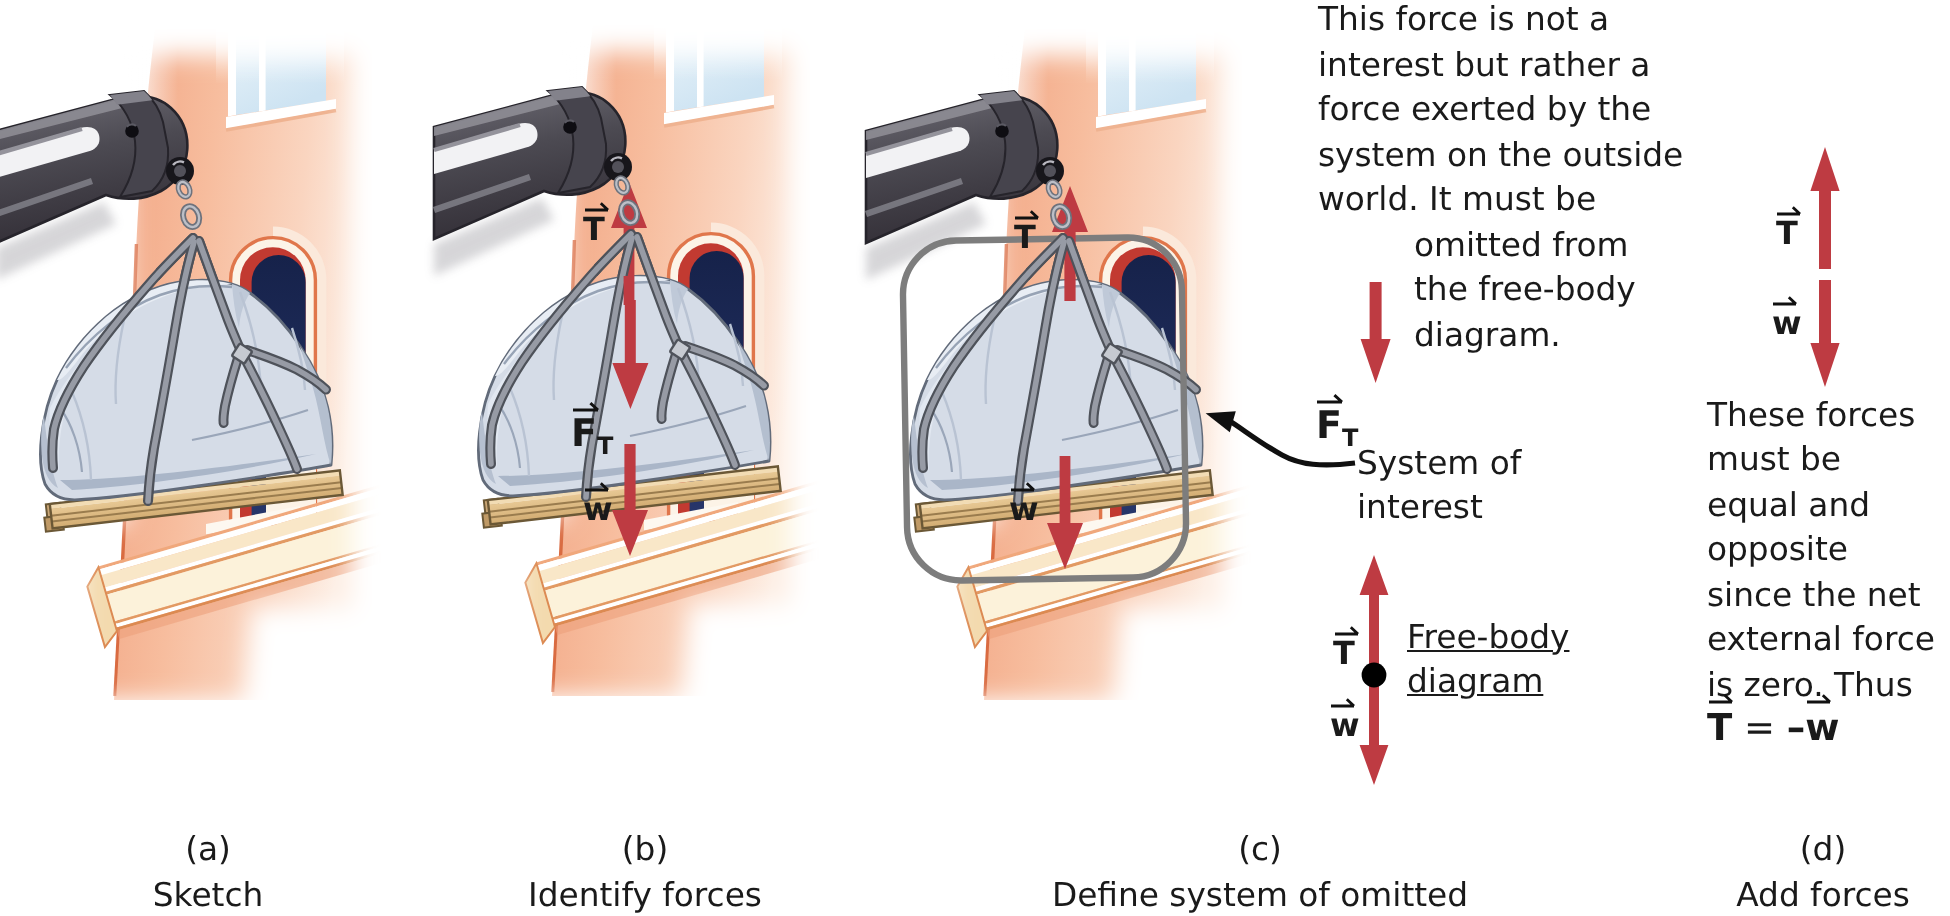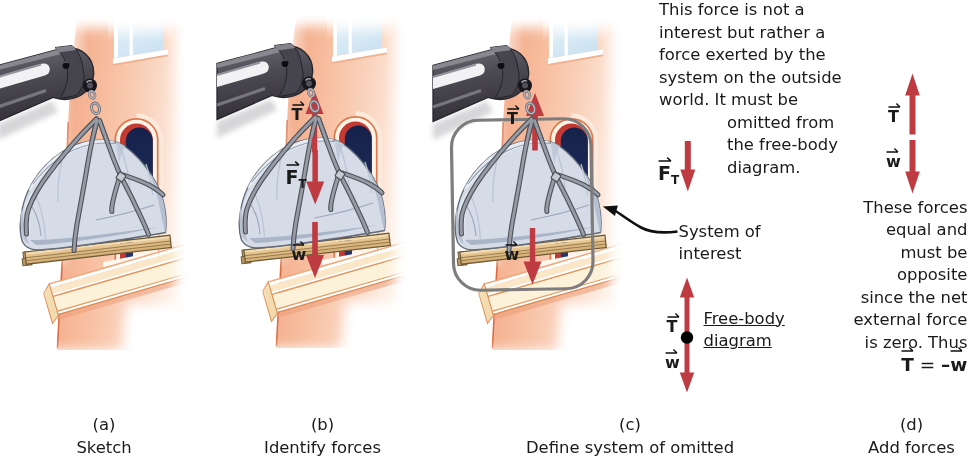--- a/index.html
+++ b/index.html
@@ -1,27 +1,27 @@
 <!DOCTYPE html>
 <html><head>
 <meta charset="utf-8">
 <style>
   html,body{margin:0;padding:0;background:#fff;}
   #stage{position:relative;width:975px;height:458px;background:#fff;overflow:hidden;
          font-family:"DejaVu Sans","Liberation Sans",sans-serif;color:#1a1a1a;}
   #art{position:absolute;left:0;top:0;}
   .txt{position:absolute;font-size:16.4px;line-height:22.5px;white-space:nowrap;}
   .lbl{position:absolute;font-size:16px;line-height:16px;font-weight:bold;white-space:nowrap;}
-  .flbl{position:absolute;font-size:19px;line-height:19px;font-weight:bold;white-space:nowrap;}
+  .flbl{position:absolute;font-size:19px;line-height:19px;font-weight:bold;white-space:nowrap;margin-top:40px;}
   .flbl sub{font-size:12px;font-weight:bold;line-height:0;vertical-align:-4px;}
   .cap{position:absolute;font-size:16.4px;line-height:22.5px;text-align:center;transform:translateX(-50%);white-space:nowrap;}
   .vec{position:relative;display:inline-block;}
   .vec svg{position:absolute;left:0;top:-7px;width:13px;height:7px;overflow:visible;}
   .flbl .vec svg{top:-8px;width:14px;}
-  .indent{margin-left:68px;}
+  .indent{margin-left:48px;}
   .eqline{font-size:18.5px;font-weight:bold;line-height:22.5px;}
   .eqline .vec svg{top:-8px;}
 </style>
 </head>
 <body>
 
 <div id="stage">
 <svg id="art" width="975" height="458" viewBox="0 0 975 458">
   <defs>
     <linearGradient id="wallG" x1="0" y1="0" x2="1" y2="0.25">
@@ -301,24 +301,24 @@
   <span class="vec"><svg viewBox="0 0 13 7">
           <path d="M0.5 5 H12 M12 5 L8.4 1.6" stroke="#111" stroke-width="1.4" fill="none"></path>
         </svg><span>T</span></span>
 </div>
 <div class="lbl" style="left:886px;top:154.3px;">
   <span class="vec"><svg viewBox="0 0 13 7">
           <path d="M0.5 5 H12 M12 5 L8.4 1.6" stroke="#111" stroke-width="1.4" fill="none"></path>
         </svg><span>w</span></span>
 </div>
 
-<div class="txt" style="left:853.5px;top:196.7px;text-align:right;">
+<div class="txt" style="left:853.5px;top:196.7px;">
   <div>These forces</div>
+  <div>must be</div>
   <div>equal and</div>
-  <div>must be</div>
   <div>opposite</div>
   <div>since the net</div>
   <div>external force</div>
   <div>is zero. Thus</div>
   <div class="eqline"><span class="vec"><svg viewBox="0 0 13 7">
             <path d="M0.5 5 H12 M12 5 L8.4 1.6" stroke="#111" stroke-width="1.4" fill="none"></path>
           </svg><span>T</span></span><span style="font-weight:normal;"> = </span><span>–</span><span class="vec"><svg viewBox="0 0 13 7">
             <path d="M0.5 5 H12 M12 5 L8.4 1.6" stroke="#111" stroke-width="1.4" fill="none"></path>
           </svg><span>w</span></span></div>
 </div>

